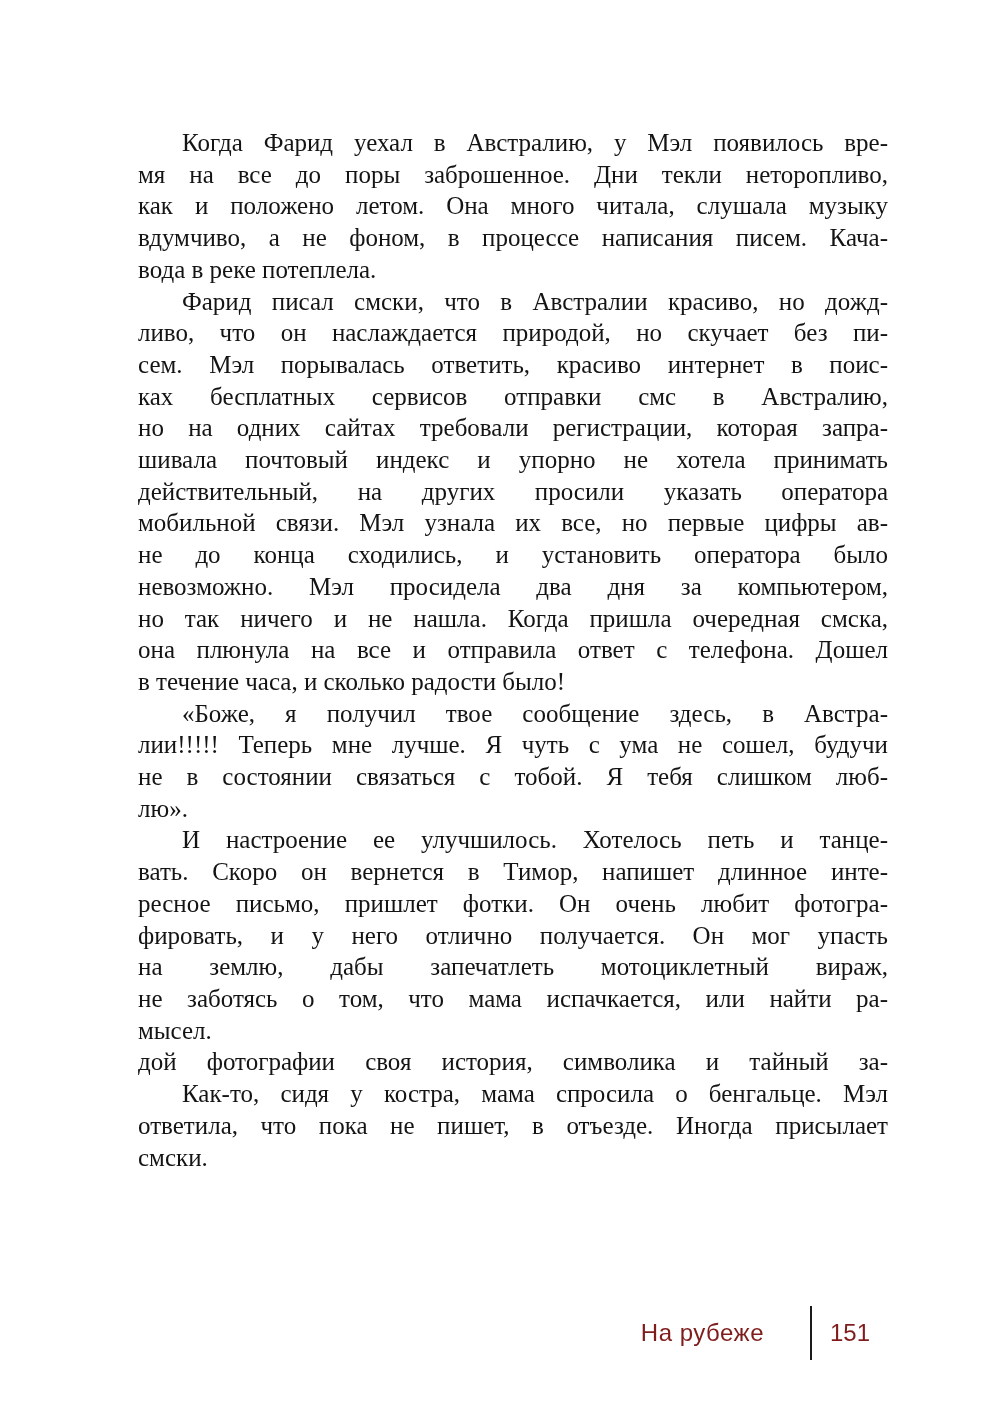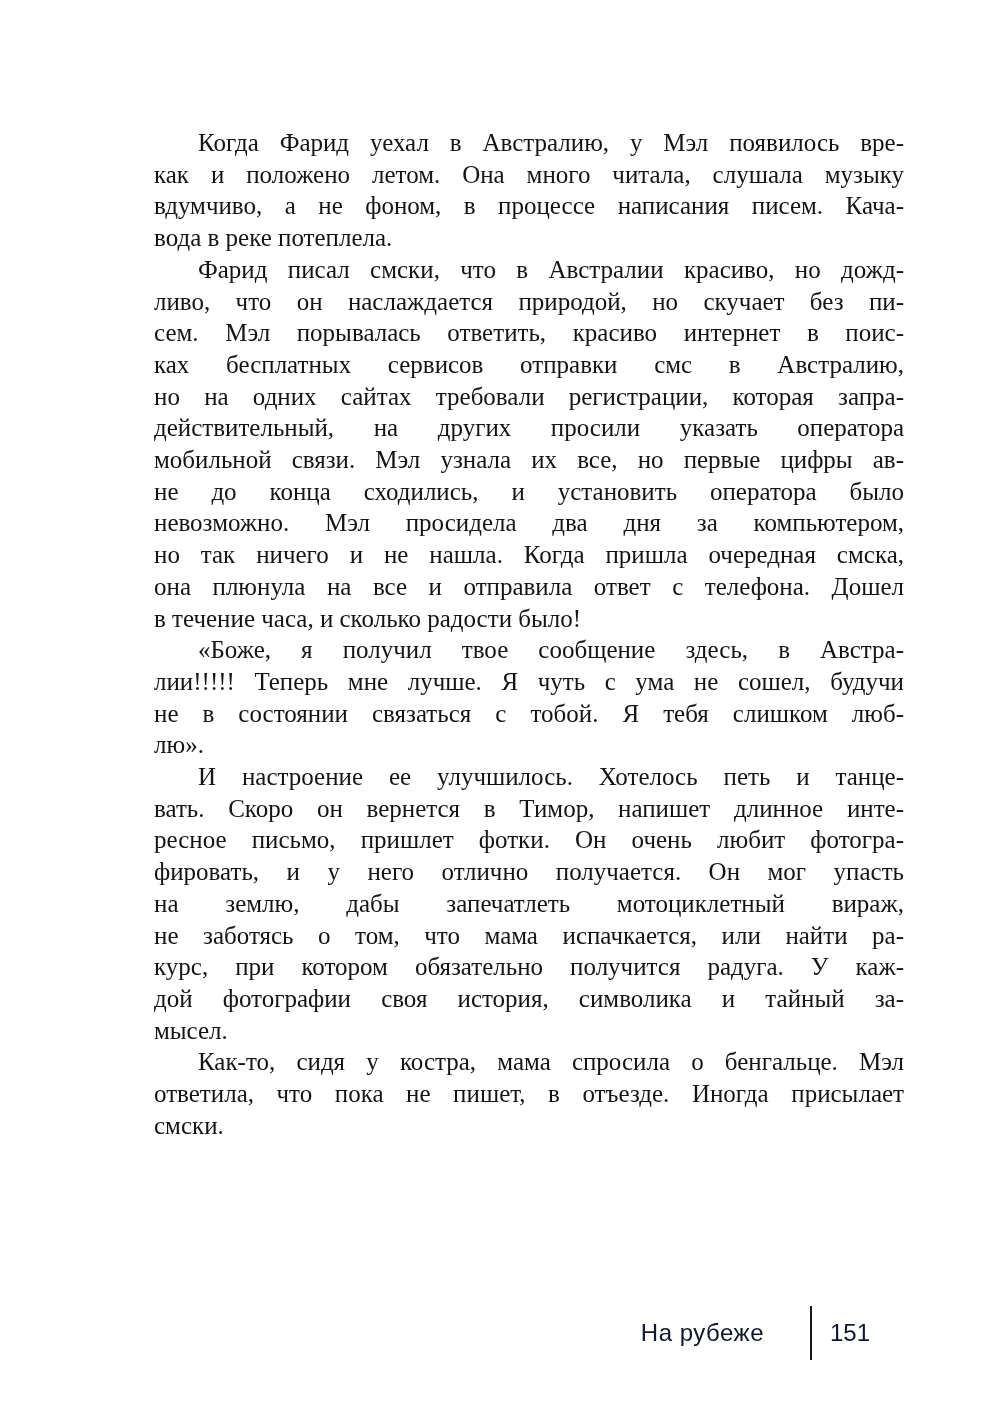--- a/index.html
+++ b/index.html
@@ -9,21 +9,21 @@
   }
   .page {
     position: relative;
     width: 1005px;
     height: 1420px;
     background: #ffffff;
     overflow: hidden;
   }
   .text-block {
     position: absolute;
-    left: 154px;
+    left: 138px;
     top: 127px;
     width: 750px;
     font-family: "Liberation Serif", "DejaVu Serif", serif;
     font-size: 25px;
     line-height: 31.7px;
     color: #141414;
   }
   .text-block .line {
     text-align: justify;
     text-align-last: justify;
@@ -37,21 +37,21 @@
   }
   .footer {
     position: absolute;
     top: 1306px;
     right: 117px;
     height: 54px;
     display: flex;
     align-items: center;
     font-family: "Liberation Sans", "DejaVu Sans", sans-serif;
     font-size: 24px;
-    color: #0f172a;
+    color: #7f1d1d;
   }
   .running-title {
     margin-right: 46px;
     letter-spacing: 0.5px;
   }
   .footer-divider {
     width: 2px;
     height: 54px;
     background: #1a1a1a;
   }
@@ -59,48 +59,49 @@
     width: 76px;
     text-align: center;
   }
 </style>
 </head>
 <body>
 
 <div class="page">
   <div class="text-block">
       <div class="line first">Когда Фарид уехал в Австралию, у Мэл появилось вре-</div>
+      <div class="line">мя на все до поры заброшенное. Дни текли неторопливо,</div>
       <div class="line">как и положено летом. Она много читала, слушала музыку</div>
       <div class="line">вдумчиво, а не фоном, в процессе написания писем. Кача-</div>
       <div class="line last">вода в реке потеплела.</div>
       <div class="line first">Фарид писал смски, что в Австралии красиво, но дожд-</div>
       <div class="line">ливо, что он наслаждается природой, но скучает без пи-</div>
       <div class="line">сем. Мэл порывалась ответить, красиво интернет в поис-</div>
       <div class="line">ках бесплатных сервисов отправки смс в Австралию,</div>
       <div class="line">но на одних сайтах требовали регистрации, которая запра-</div>
+      <div class="line">шивала почтовый индекс и упорно не хотела принимать</div>
       <div class="line">действительный, на других просили указать оператора</div>
       <div class="line">мобильной связи. Мэл узнала их все, но первые цифры ав-</div>
       <div class="line">не до конца сходились, и установить оператора было</div>
       <div class="line">невозможно. Мэл просидела два дня за компьютером,</div>
       <div class="line">но так ничего и не нашла. Когда пришла очередная смска,</div>
       <div class="line">она плюнула на все и отправила ответ с телефона. Дошел</div>
       <div class="line last">в течение часа, и сколько радости было!</div>
       <div class="line first">«Боже, я получил твое сообщение здесь, в Австра-</div>
       <div class="line">лии!!!!! Теперь мне лучше. Я чуть с ума не сошел, будучи</div>
       <div class="line">не в состоянии связаться с тобой. Я тебя слишком люб-</div>
       <div class="line last">лю».</div>
       <div class="line first">И настроение ее улучшилось. Хотелось петь и танце-</div>
       <div class="line">вать. Скоро он вернется в Тимор, напишет длинное инте-</div>
       <div class="line">ресное письмо, пришлет фотки. Он очень любит фотогра-</div>
       <div class="line">фировать, и у него отлично получается. Он мог упасть</div>
       <div class="line">на землю, дабы запечатлеть мотоциклетный вираж,</div>
       <div class="line">не заботясь о том, что мама испачкается, или найти ра-</div>
-      <div class="line">курс, при котором обязательно получится радуга. У каж-</div>
+      <div class="line last">мысел.</div>
       <div class="line">дой фотографии своя история, символика и тайный за-</div>
-      <div class="line last">мысел.</div>
       <div class="line first">Как-то, сидя у костра, мама спросила о бенгальце. Мэл</div>
       <div class="line">ответила, что пока не пишет, в отъезде. Иногда присылает</div>
       <div class="line last">смски.</div>
     </div>
   <div class="footer">
     <span class="running-title">На рубеже</span>
     <span class="footer-divider"></span>
     <span class="page-number">151</span>
   </div>
 </div>

